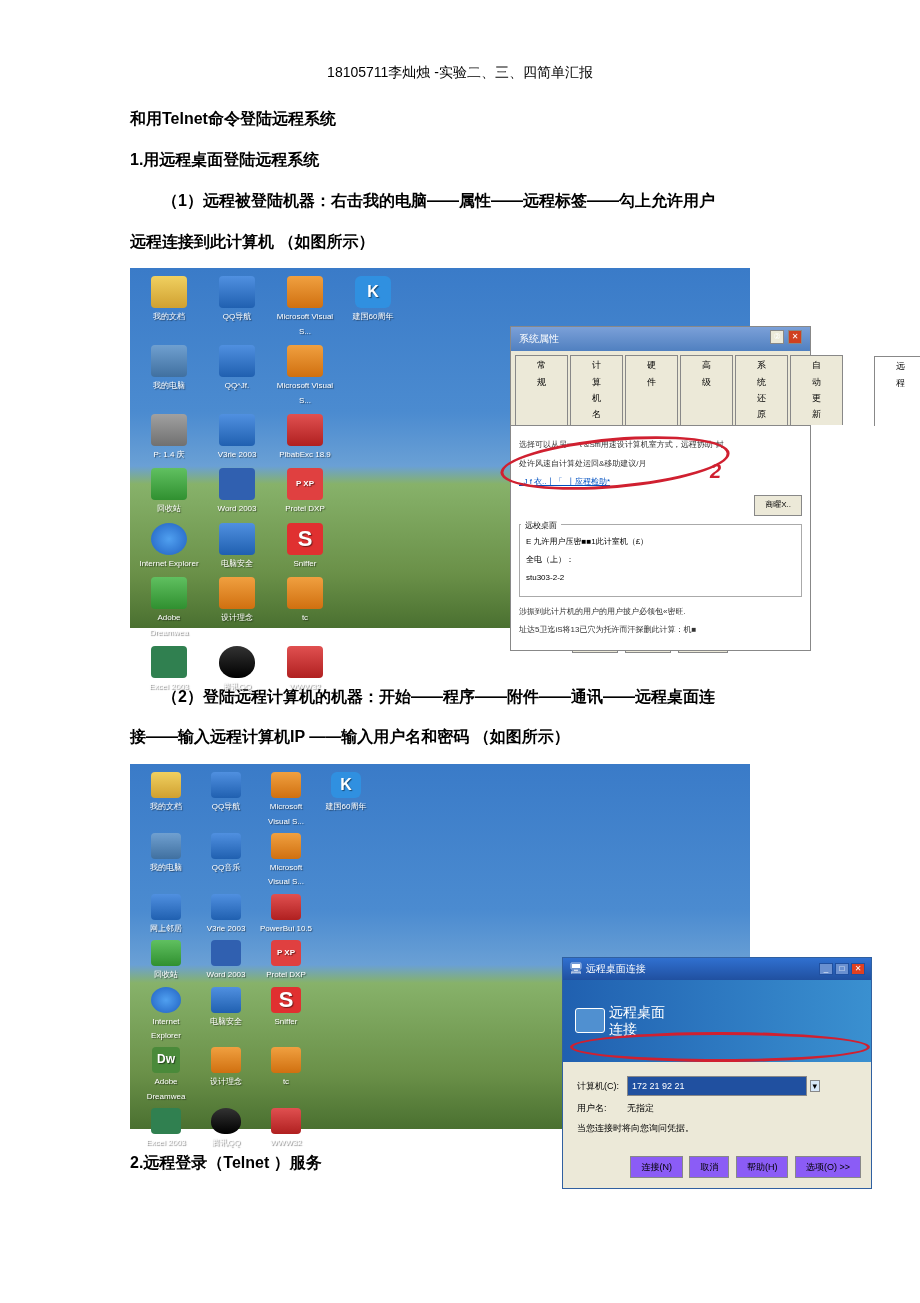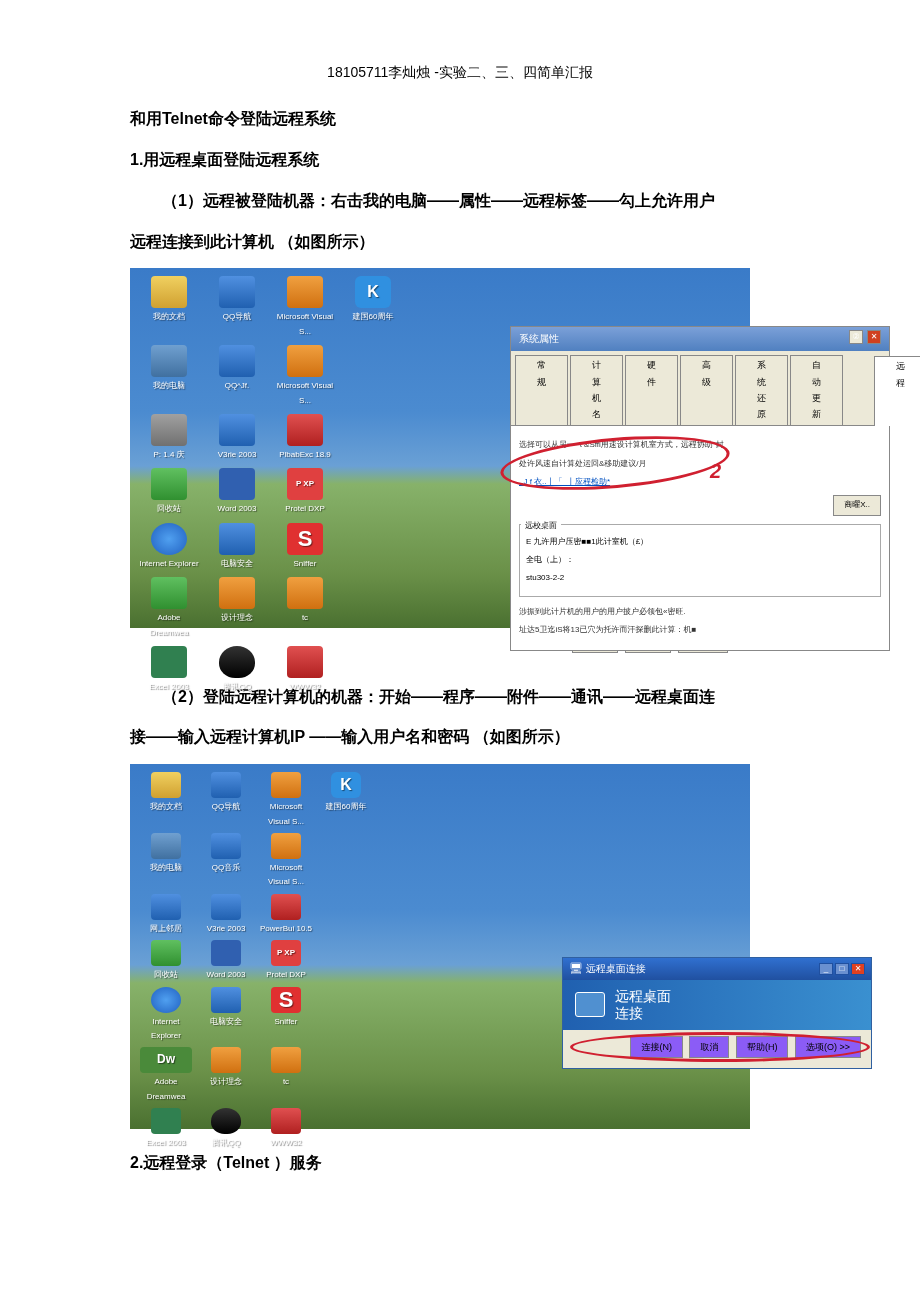--- a/index.html
+++ b/index.html
@@ -26,21 +26,21 @@
     .icon-orange { background: linear-gradient(#f0a040, #d07010); }
     .icon-ie { background: radial-gradient(#50a0f0, #2060c0); border-radius: 50%; }
     .icon-word { background: #3060b0; }
     .icon-excel { background: #308050; }
     .icon-k { background: #3090e0; color:#fff; font-weight:bold; display:flex; align-items:center; justify-content:center; font-size:16px; border-radius:6px; }
     .icon-qq { background: linear-gradient(#333, #000); border-radius: 50% 50% 45% 45%; }
     .icon-s { background: #e03030; color:#fff; font-weight:bold; display:flex; align-items:center; justify-content:center; font-size:22px; }
     .icon-dw { background: #4a8a3a; color:#fff; font-weight:bold; display:flex; align-items:center; justify-content:center; font-size:12px; }
     .icon-pxp { background:#e04040; color:#fff; font-size:8px; display:flex; align-items:center; justify-content:center; font-weight:bold; }
     
-    .sysprops { position: absolute; top: 58px; left: 380px; width: 380px; background: #ece9d8; border: 1px solid #888; font-size: 9px; }
+    .sysprops { position: absolute; top: 58px; left: 380px; width: 301px; background: #ece9d8; border: 1px solid #888; font-size: 9px; }
     .sysprops-title { background: linear-gradient(#7ba0d8, #5080c0); color: #fff; padding: 3px 8px; display: flex; justify-content: space-between; font-size: 10px; }
     .sysprops-close { display:flex; gap:4px; }
     .close-btn { width:14px; height:14px; background:#ece9d8; border:1px solid #888; font-size:8px; display:flex; align-items:center; justify-content:center; }
     .close-x { background:#d04020; color:#fff; }
     .tabs { display: flex; background: #ece9d8; border-bottom: 1px solid #888; padding: 4px 4px 0; font-size: 9px; }
     .tab { padding: 2px 21px; border: 1px solid #888; border-bottom: none; margin-right: 2px; background: #ece9d8; font-family: Liberation Mono, monospace; }
     .tab.active { background: #fff; font-weight: normal; position: relative; top: 1px; margin-left: 29px; }
     .tab-body { background: #fff; padding: 8px; min-height: 180px; }
     .panel-text { font-size: 8px; color: #333; margin: 4px 0; }
     .link-text { color: #0050c0; text-decoration: underline; }
@@ -54,21 +54,21 @@
     .red-num { position: absolute; color: #d02030; font-size: 20px; font-weight: bold; font-style: italic; }
     
     .bottom-btns1 { text-align: center; margin-top: 4px; font-size: 9px; }
     .bottom-btn { display:inline-block; border: 1px solid #888; padding: 1px 8px; margin: 0 2px; background:#ece9d8; }
     
     .rdc-window { position: absolute; top: 193px; left: 432px; width: 310px; background: #ece9d8; border: 1px solid #3060a0; font-size: 9px; }
     .rdc-title { background: linear-gradient(#3070d0, #2050a0); color: #fff; padding: 1px 6px; display: flex; justify-content: space-between; align-items: center; font-size: 10px; }
     .rdc-title-btns { display:flex; gap:2px; }
     .rdc-tbtn { width:14px; height:12px; background:#6a90d0; border:1px solid #2050a0; font-size:8px; display:flex; align-items:center; justify-content:center; color:#fff; }
     .rdc-tbtn.close { background:#e04020; }
-    .rdc-banner { background: linear-gradient(to right, #2060b0, #3a90d0); color: #fff; padding: 8px 12px; display: flex; align-items: center; gap: 10px; }
+    .rdc-banner { background: linear-gradient(to right, #2060b0, #3a90d0); color: #fff; padding: 24px 12px; display: flex; align-items: center; gap: 4px; }
     .rdc-banner-icon { width: 30px; height: 25px; background: #5090d0; border-radius: 3px; border:1px solid #fff; }
     .rdc-banner-text { font-size: 14px; line-height: 1.2; }
     .rdc-body { padding: 10px 14px; background: #ece9d8; }
     .rdc-row { display: flex; align-items: center; margin: 4px 0; font-size: 9px; }
     .rdc-label { width: 50px; }
     .rdc-value { flex:1; }
     .rdc-input { width: 180px; background: #2050a0; color: #fff; padding: 1px 4px; border: 1px solid #888; font-size: 9px; display:inline-block; }
     .rdc-btns { text-align: right; padding: 6px 10px 10px; }
     .rdc-btn { display: inline-block; padding: 2px 10px; border: 1px solid #888; background: #8b5cf6; font-size: 9px; margin-left: 4px; }
     .red-oval { position: absolute; border: 3px solid #d02030; border-radius: 50%; }
@@ -292,21 +292,21 @@
       <div class="icon">
           <div class="icon-img icon-blue" style="width:30px;height:26px;"></div>
           <span>电脑安全</span>
         </div>
       <div class="icon">
           <div class="icon-img icon-s" style="width:30px;height:26px;">S</div>
           <span>Sniffer</span>
         </div>
       <div></div>
       <div class="icon">
-          <div class="icon-img icon-dw" style="width:52px;height:26px;">Dw</div>
+          <div class="icon-img icon-dw" style="width:28px;height:26px;">Dw</div>
           <span>Adobe Dreamwea</span>
         </div>
       <div class="icon">
           <div class="icon-img icon-orange" style="width:30px;height:26px;"></div>
           <span>设计理念</span>
         </div>
       <div class="icon">
           <div class="icon-img icon-orange" style="width:30px;height:26px;"></div>
           <span>tc</span>
         </div>
@@ -334,20 +334,31 @@
           <span class="rdc-tbtn close">✕</span>
         </div>
       </div>
       <div class="rdc-banner">
         <div class="rdc-banner-icon"></div>
         <div class="rdc-banner-text">
           <div>远程桌面</div>
           <div>连接</div>
         </div>
       </div>
+      <div class="rdc-body">
+        <div class="rdc-row">
+          <span class="rdc-label">计算机(C):</span>
+          <span class="rdc-value"><span class="rdc-input">172 21 92 21</span> <span style="border:1px solid #888;padding:0 2px;background:#d8e8f8;">▾</span></span>
+        </div>
+        <div class="rdc-row">
+          <span class="rdc-label">用户名:</span>
+          <span class="rdc-value">无指定</span>
+        </div>
+        <div class="rdc-row">当您连接时将向您询问凭据。</div>
+      </div>
       <div class="rdc-btns">
         <span class="rdc-btn">连接(N)</span>
         <span class="rdc-btn">取消</span>
         <span class="rdc-btn">帮助(H)</span>
         <span class="rdc-btn">选项(O) &gt;&gt;</span>
       </div>
     </div>
     <div class="red-oval red-oval2"></div>
   </div>
 </div>

